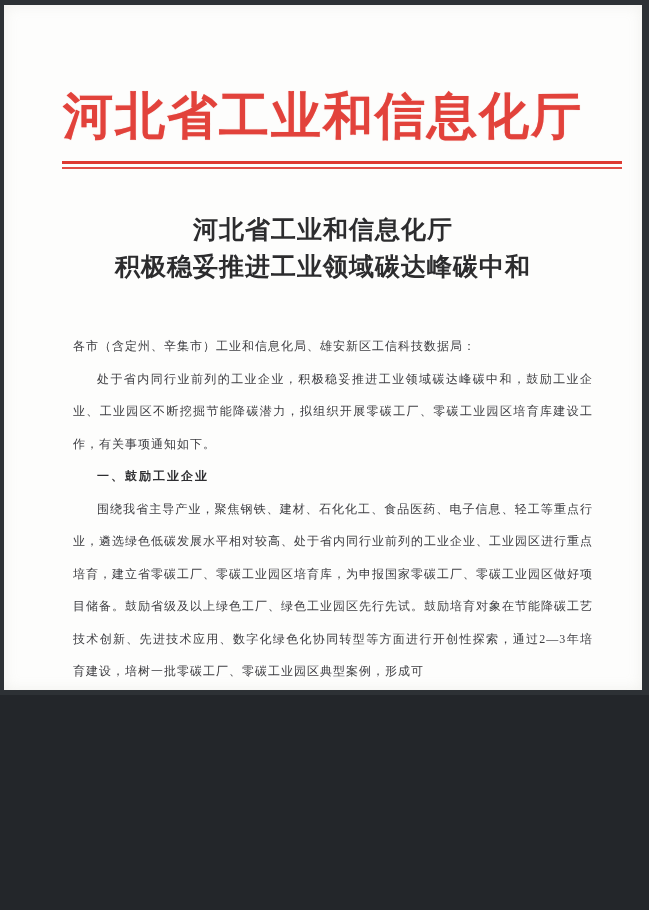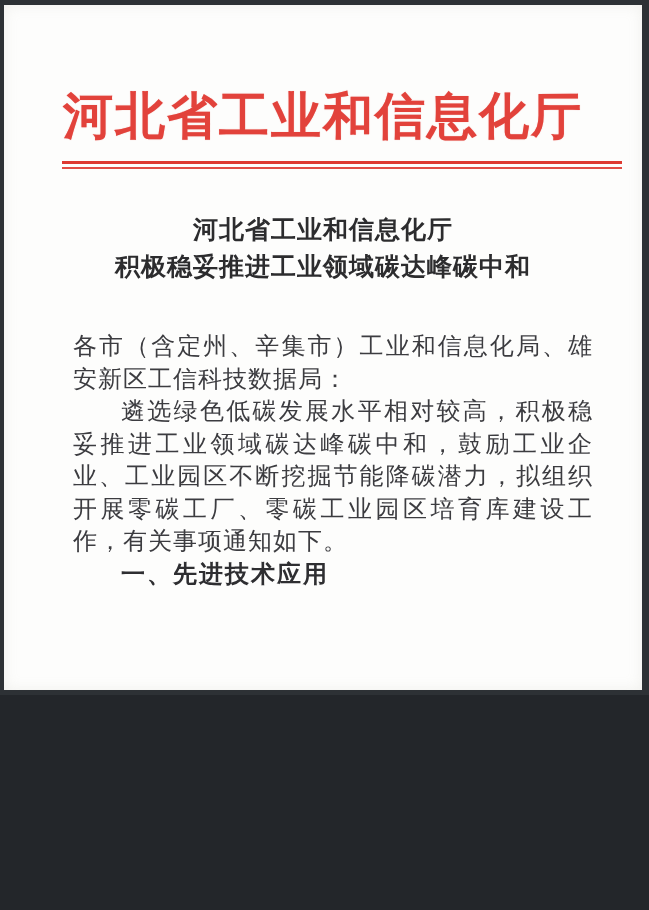--- a/index.html
+++ b/index.html
@@ -64,21 +64,21 @@
     font-size: 25px;
     line-height: 37px;
     letter-spacing: 1px;
   }
   .doc-body {
     position: absolute;
     top: 325px;
     left: 69px;
     right: 49px;
     color: #3c3c40;
-    font-size: 24px;
+    font-size: 12px;
     line-height: 32.5px;
     text-align: justify;
     letter-spacing: 1px;
   }
   .doc-body p {
     margin: 0;
   }
   .doc-body p.indent {
     text-indent: 2em;
   }
@@ -126,22 +126,23 @@
       <div class="rule-b"></div>
     </div>
 
     <div class="doc-title">
       <div>河北省工业和信息化厅</div>
       <div>积极稳妥推进工业领域碳达峰碳中和</div>
     </div>
 
     <div class="doc-body">
       <p class="salutation">各市（含定州、辛集市）工业和信息化局、雄安新区工信科技数据局：</p>
-      <p class="indent">遴选绿色低碳发展水平相对较高，积极稳妥推进工业领域碳达峰碳中和，鼓励工业企业、工业园区不断挖掘节能降碳潜力，拟组织开展零碳工厂、零碳工业园区培育库建设工作，有关事项通知如下。</p>
-      <p class="indent section-heading">一、先进技术应用</p>
+      <p class="indent">处于省内同行业前列的工业企业，积极稳妥推进工业领域碳达峰碳中和，鼓励工业企业、工业园区不断挖掘节能降碳潜力，拟组织开展零碳工厂、零碳工业园区培育库建设工作，有关事项通知如下。</p>
+      <p class="indent section-heading">一、鼓励工业企业</p>
+      <p class="indent">围绕我省主导产业，聚焦钢铁、建材、石化化工、食品医药、电子信息、轻工等重点行业，遴选绿色低碳发展水平相对较高、处于省内同行业前列的工业企业、工业园区进行重点培育，建立省零碳工厂、零碳工业园区培育库，为申报国家零碳工厂、零碳工业园区做好项目储备。鼓励省级及以上绿色工厂、绿色工业园区先行先试。鼓励培育对象在节能降碳工艺技术创新、先进技术应用、数字化绿色化协同转型等方面进行开创性探索，通过2—3年培育建设，培树一批零碳工厂、零碳工业园区典型案例，形成可</p>
     </div>
 
     <div class="foot-rule">
       <div class="rule-a"></div>
       <div class="rule-gap"></div>
       <div class="rule-b"></div>
     </div>
 
     <div class="pageno">- 1 -</div>
 

